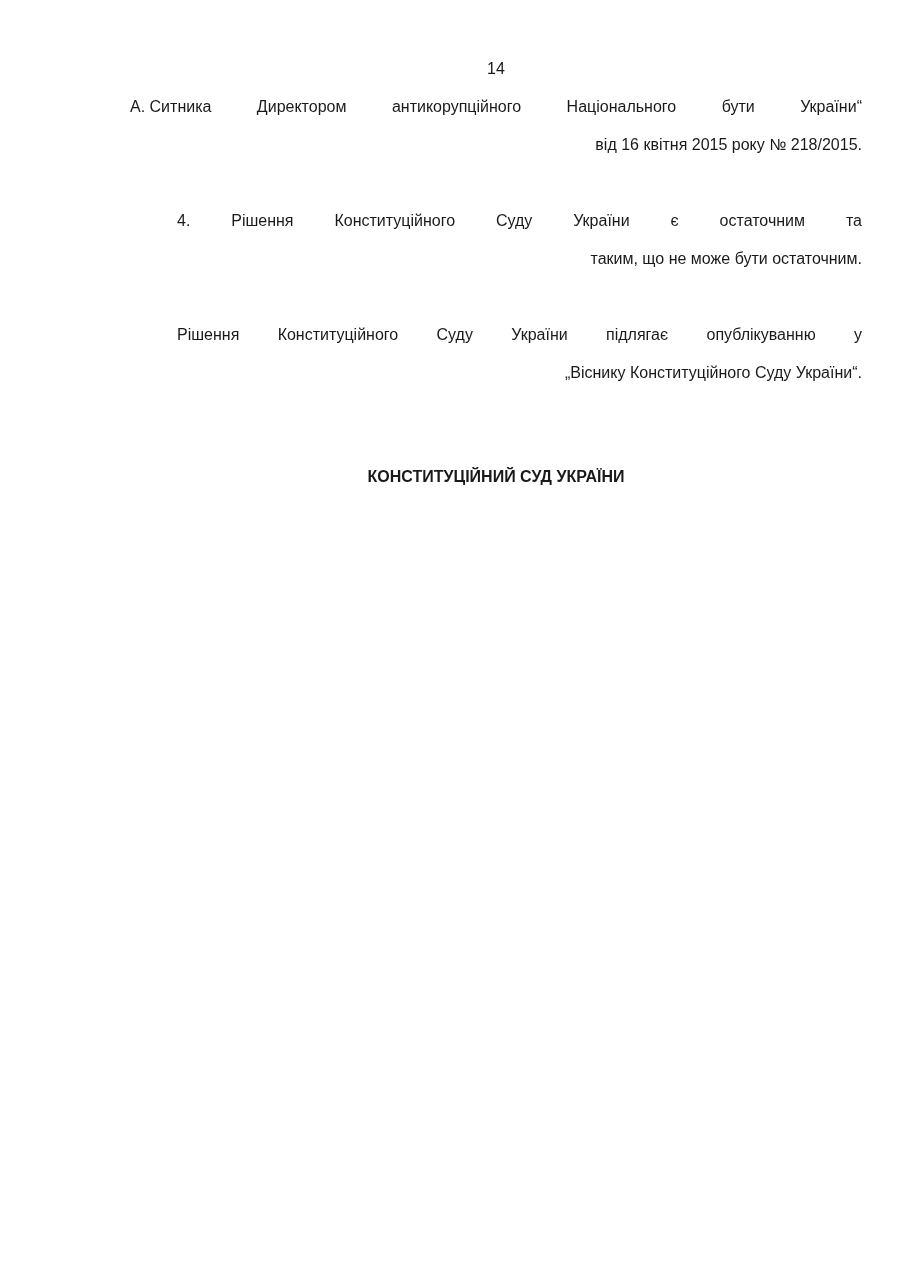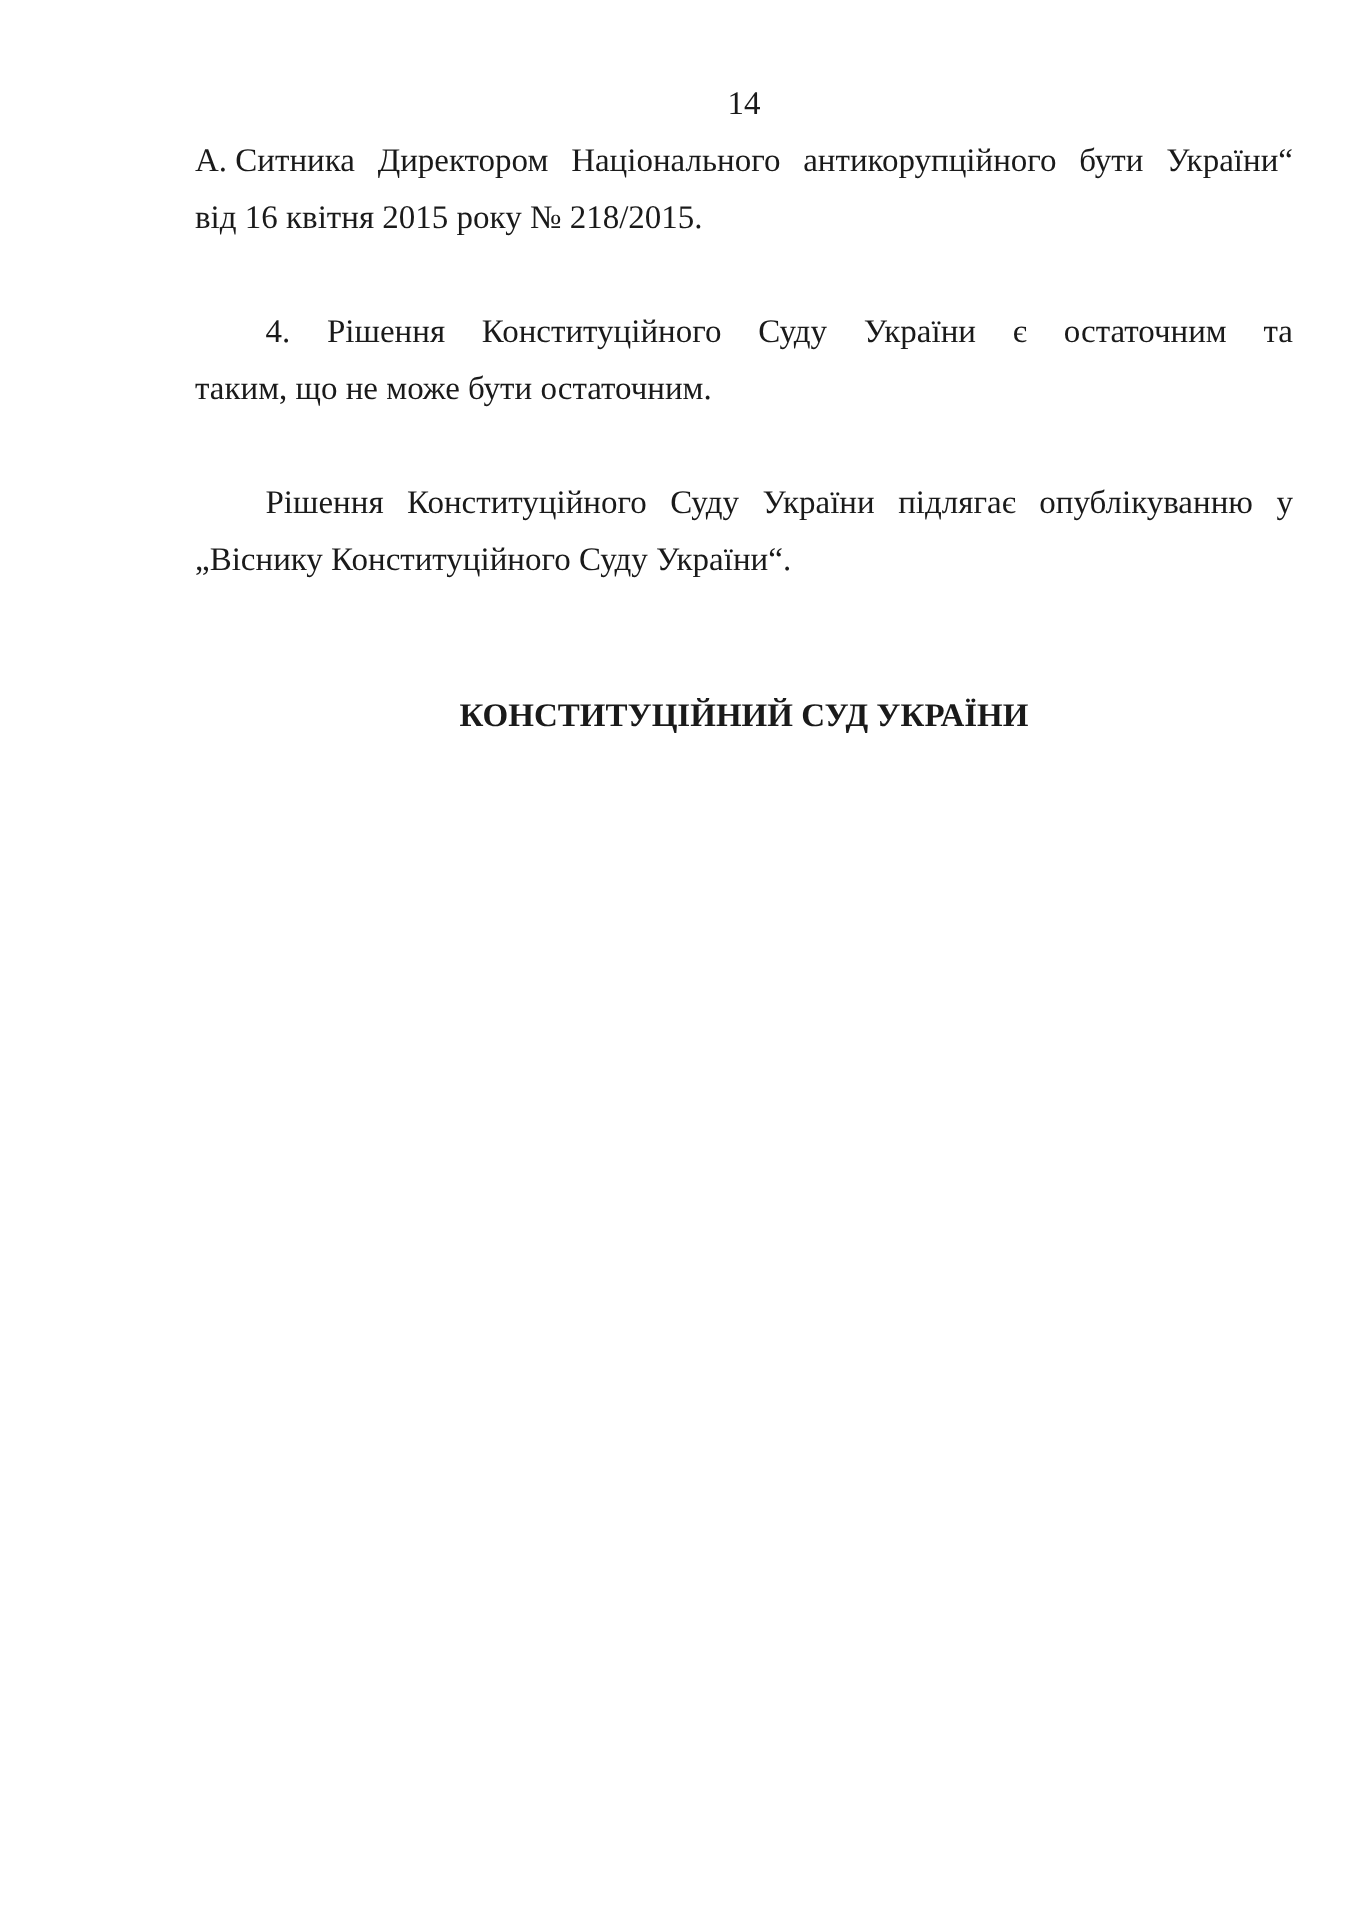--- a/index.html
+++ b/index.html
@@ -6,37 +6,38 @@
     margin: 0;
     padding: 0;
     background: #ffffff;
   }
   .page {
     position: relative;
     width: 904px;
     height: 1136px;
     background: #ffffff;
     color: #1a1a1a;
-    font-family: Liberation Serif, serif;
-    font-size: 22px;
+    font-family: Liberation Sans, sans-serif;
+    font-size: 16px;
     overflow: hidden;
   }
   .content {
     position: absolute;
     left: 130px;
     top: 50px;
     width: 732px;
   }
   .page-number {
     display: block;
     text-align: center;
     line-height: 38px;
   }
   .para {
     margin: 38px 0 0 0;
+    text-align: right;
   }
   .para.first {
     margin-top: 0;
   }
   .line {
     display: block;
     line-height: 38px;
   }
   
   .jline {
@@ -61,22 +62,22 @@
 
 <div class="page">
   <div class="content">
 
     <div class="page-number">14</div>
 
     <p class="para first">
       <span class="line jline">
           <span>А.&nbsp;Ситника</span>
           <span>Директором</span>
+          <span>антикорупційного</span>
           <span>Національного</span>
-          <span>антикорупційного</span>
           <span>бути</span>
           <span>України“</span>
         </span>
       <span class="line">від 16 квітня 2015 року № 218/2015.</span>
     </p>
 
     <p class="para">
       <span class="line jline indent">
           <span>4.</span>
           <span>Рішення</span>

